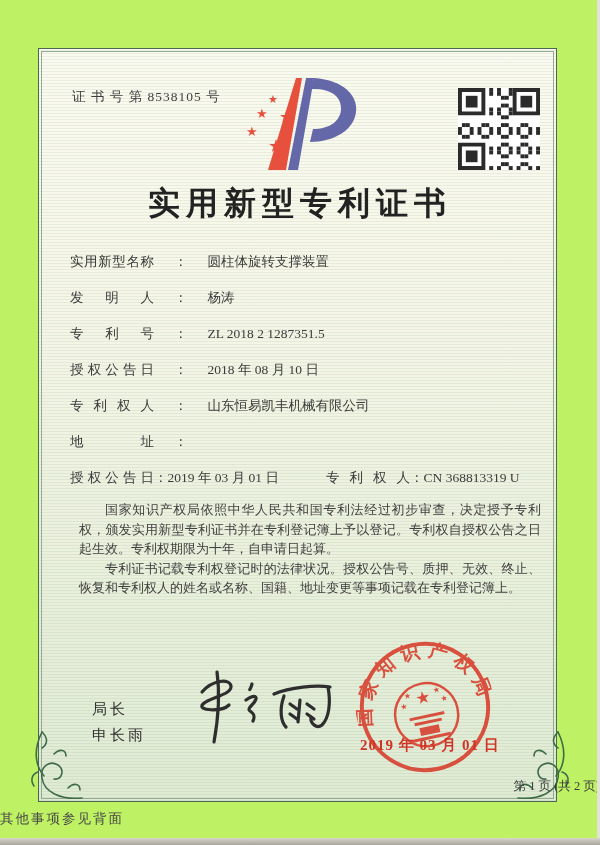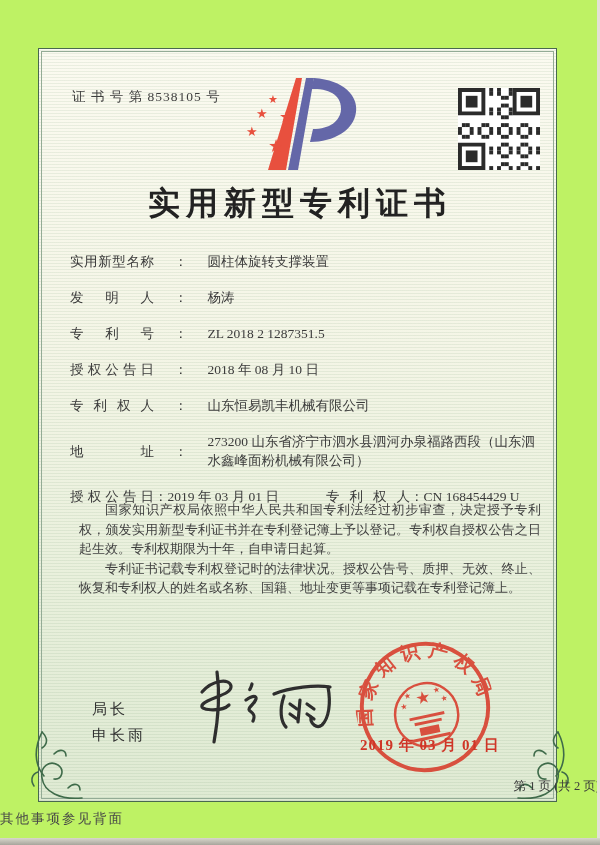--- a/index.html
+++ b/index.html
@@ -194,32 +194,31 @@
       <span class="fvalue">2018 年 08 月 10 日</span>
     </div>
     <div class="frow">
       <span class="flabel">专利权人</span>
         <span class="fcolon">：</span>
       <span class="fvalue">山东恒易凯丰机械有限公司</span>
     </div>
     <div class="frow">
       <span class="flabel">地址</span>
         <span class="fcolon">：</span>
-      <span class="fvalue">273200 山东省济宁市泗水县泗河办泉福路西段（山东泗水鑫峰面粉机械有限公司）</span>
     </div>
     <div class="frow grant">
       <span class="grant-group1">
         <span class="flabel">授权公告日</span>
           <span class="fcolon">：</span>
         <span class="fvalue">2019 年 03 月 01 日</span>
       </span>
       <span class="grant-group2">
         <span class="flabel">专利权人</span>
           <span class="fcolon">：</span>
-        <span class="fvalue">CN 168454429 U</span>
+        <span class="fvalue">CN 368813319 U</span>
       </span>
     </div>
   </div>
 
   <div class="paras">
     <p>国家知识产权局依照中华人民共和国专利法经过初步审查，决定授予专利权，颁发实用新型专利证书并在专利登记簿上予以登记。专利权自授权公告之日起生效。专利权期限为十年，自申请日起算。</p>
     <p>专利证书记载专利权登记时的法律状况。授权公告号、质押、无效、终止、恢复和专利权人的姓名或名称、国籍、地址变更等事项记载在专利登记簿上。</p>
   </div>
 
   <div class="director">

